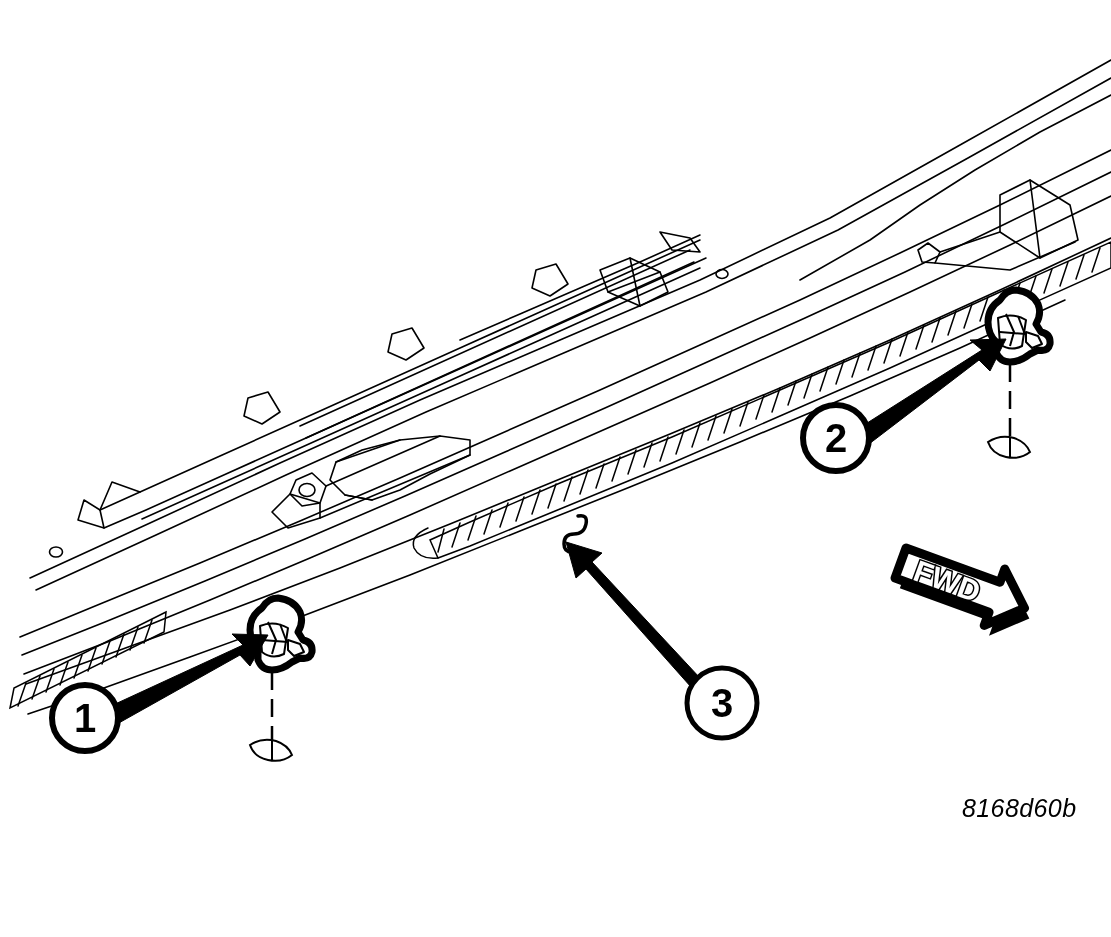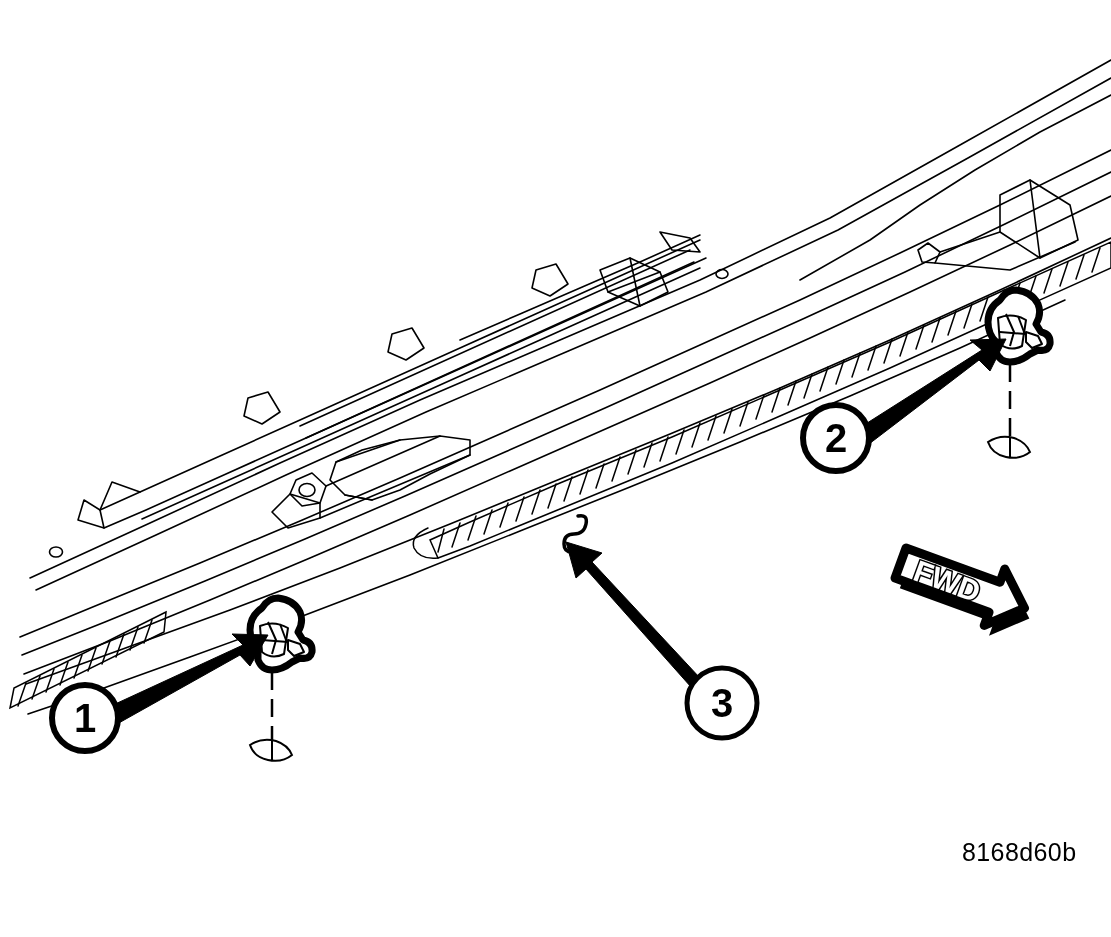--- a/index.html
+++ b/index.html
@@ -21,26 +21,27 @@
   #art {
     position: absolute;
     top: 0;
     left: 0;
     width: 1111px;
     height: 937px;
   }
   .partnum {
     position: absolute;
     left: 962px;
-    top: 838px;
+    top: 794px;
     font-family: "Liberation Sans", sans-serif;
     font-size: 25px;
     letter-spacing: 0.4px;
     color: #000000;
     white-space: nowrap;
+    font-style: italic;
   }
   text.calloutnum {
     font-family: "Liberation Sans", sans-serif;
     font-weight: bold;
     fill: #000000;
   }
   text.fwdtext {
     font-family: "Liberation Sans", sans-serif;
     font-weight: bold;
     fill: #ffffff;

